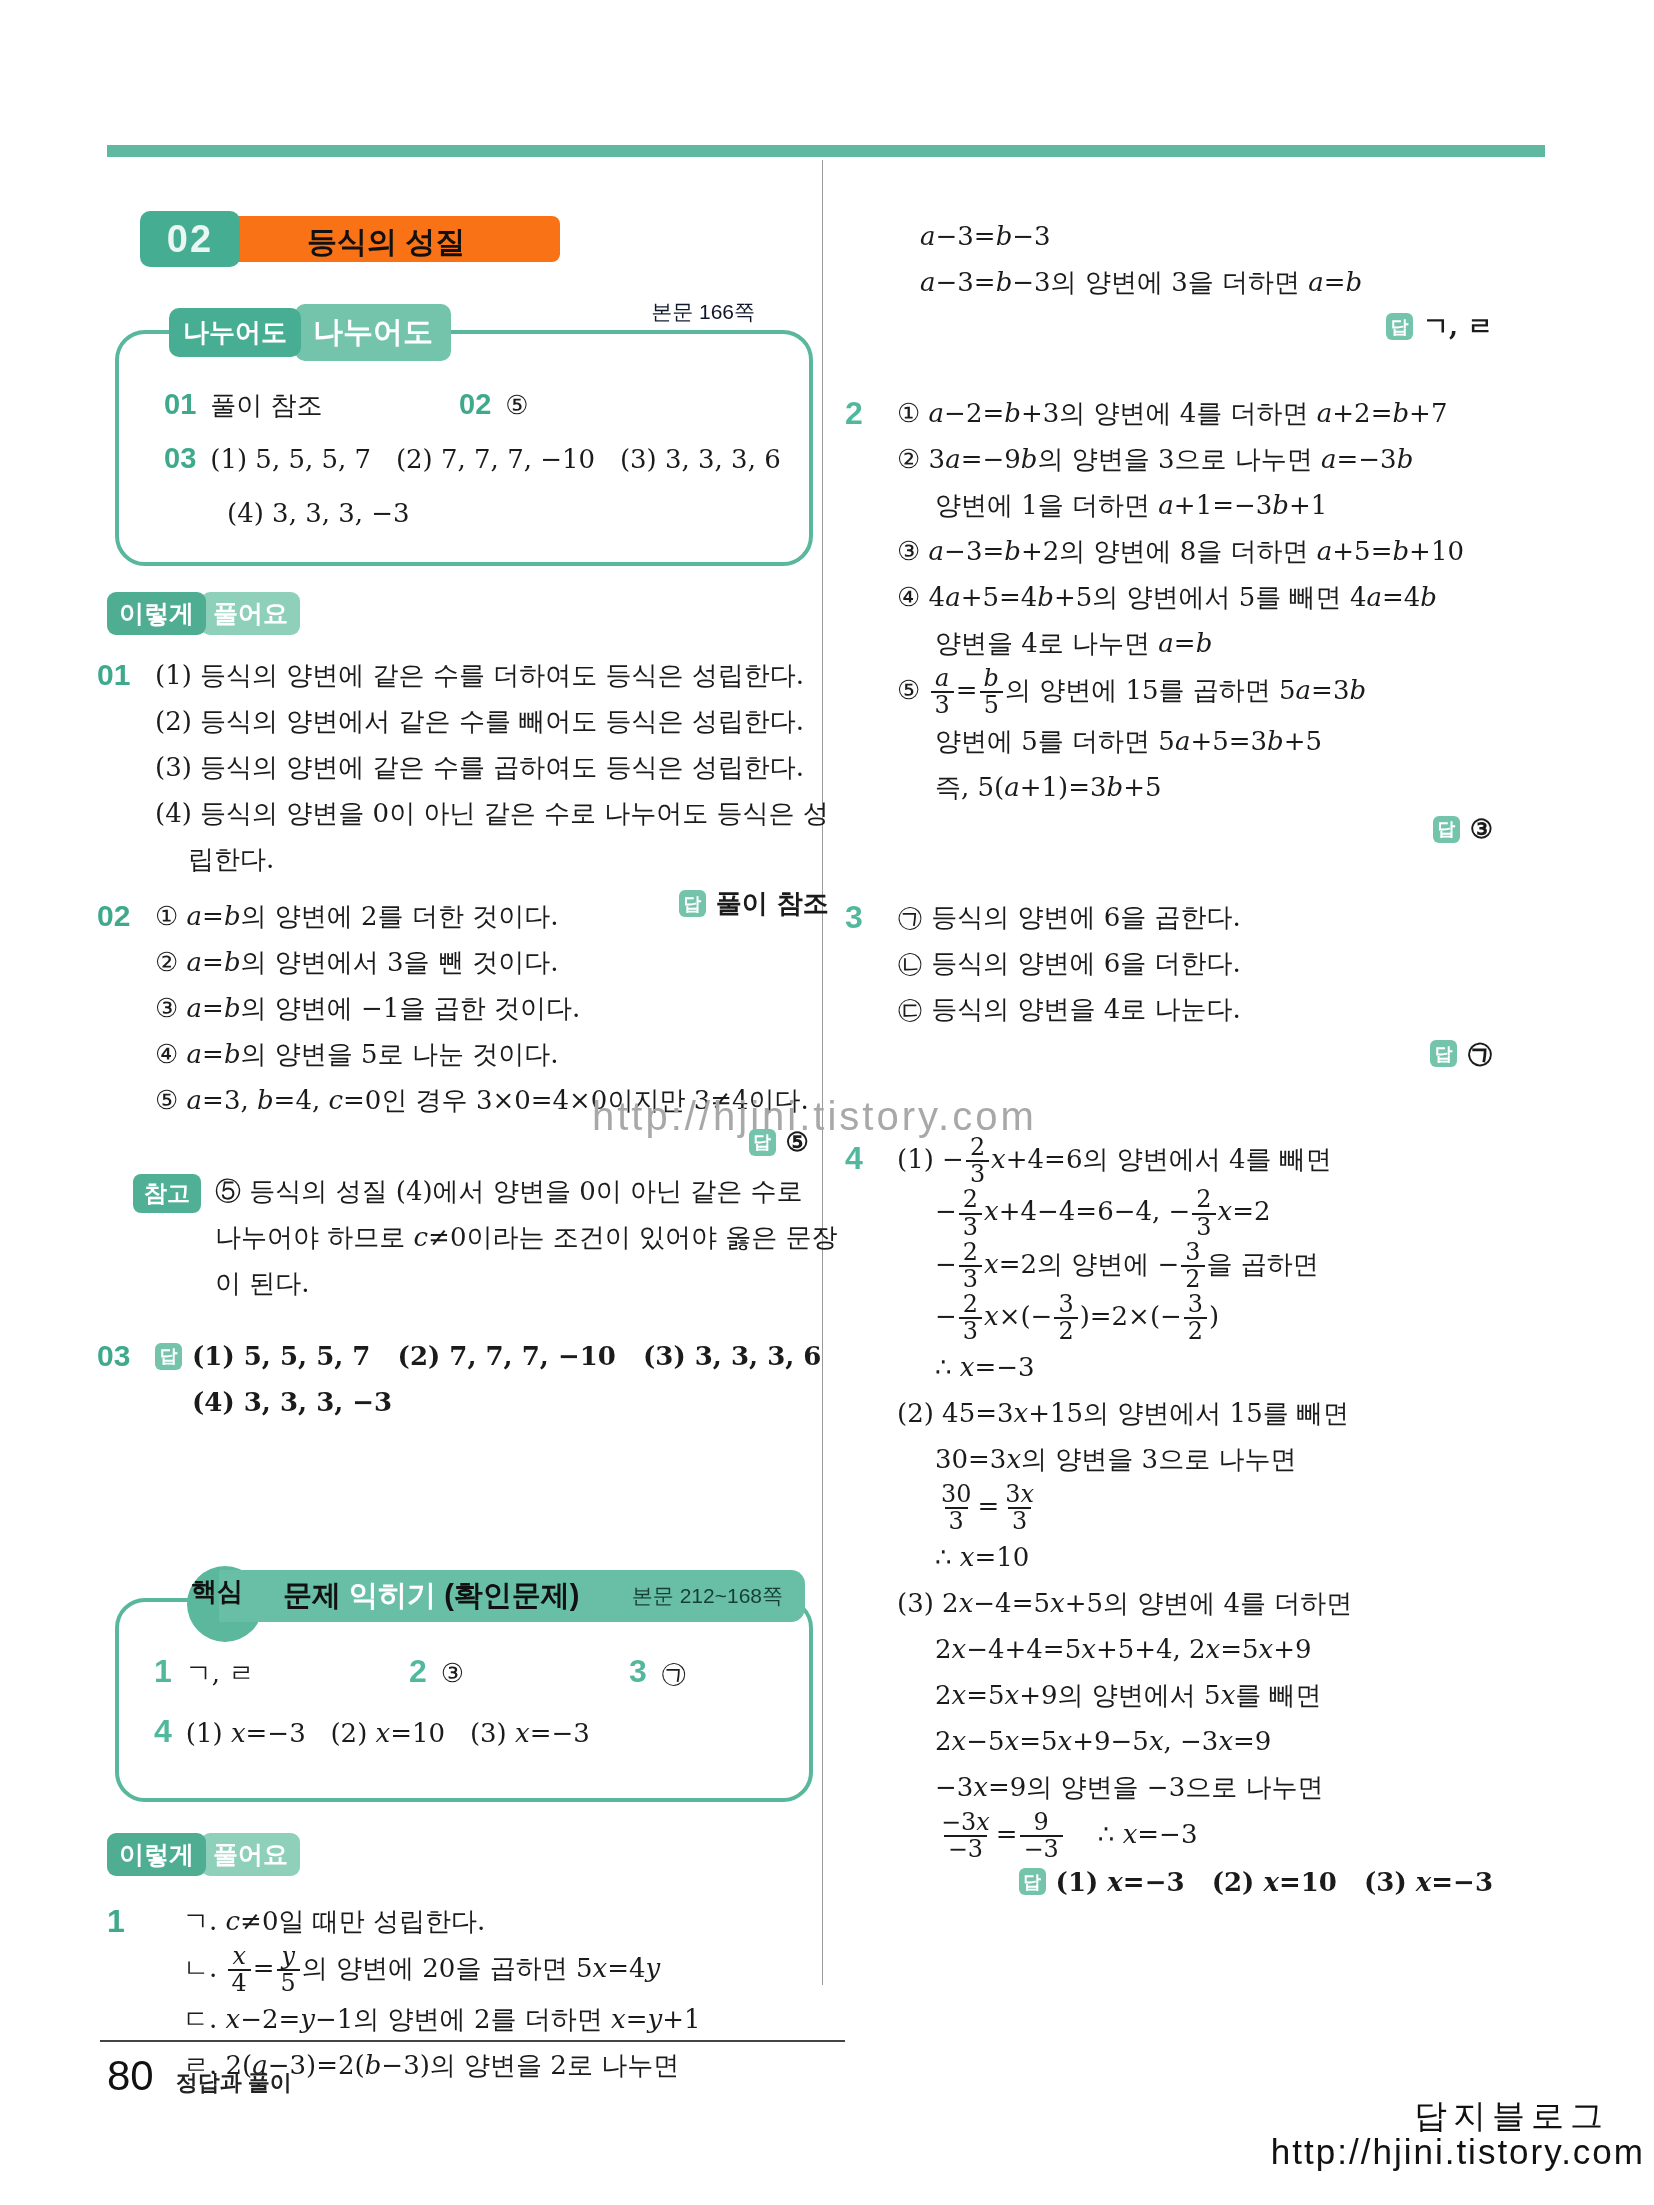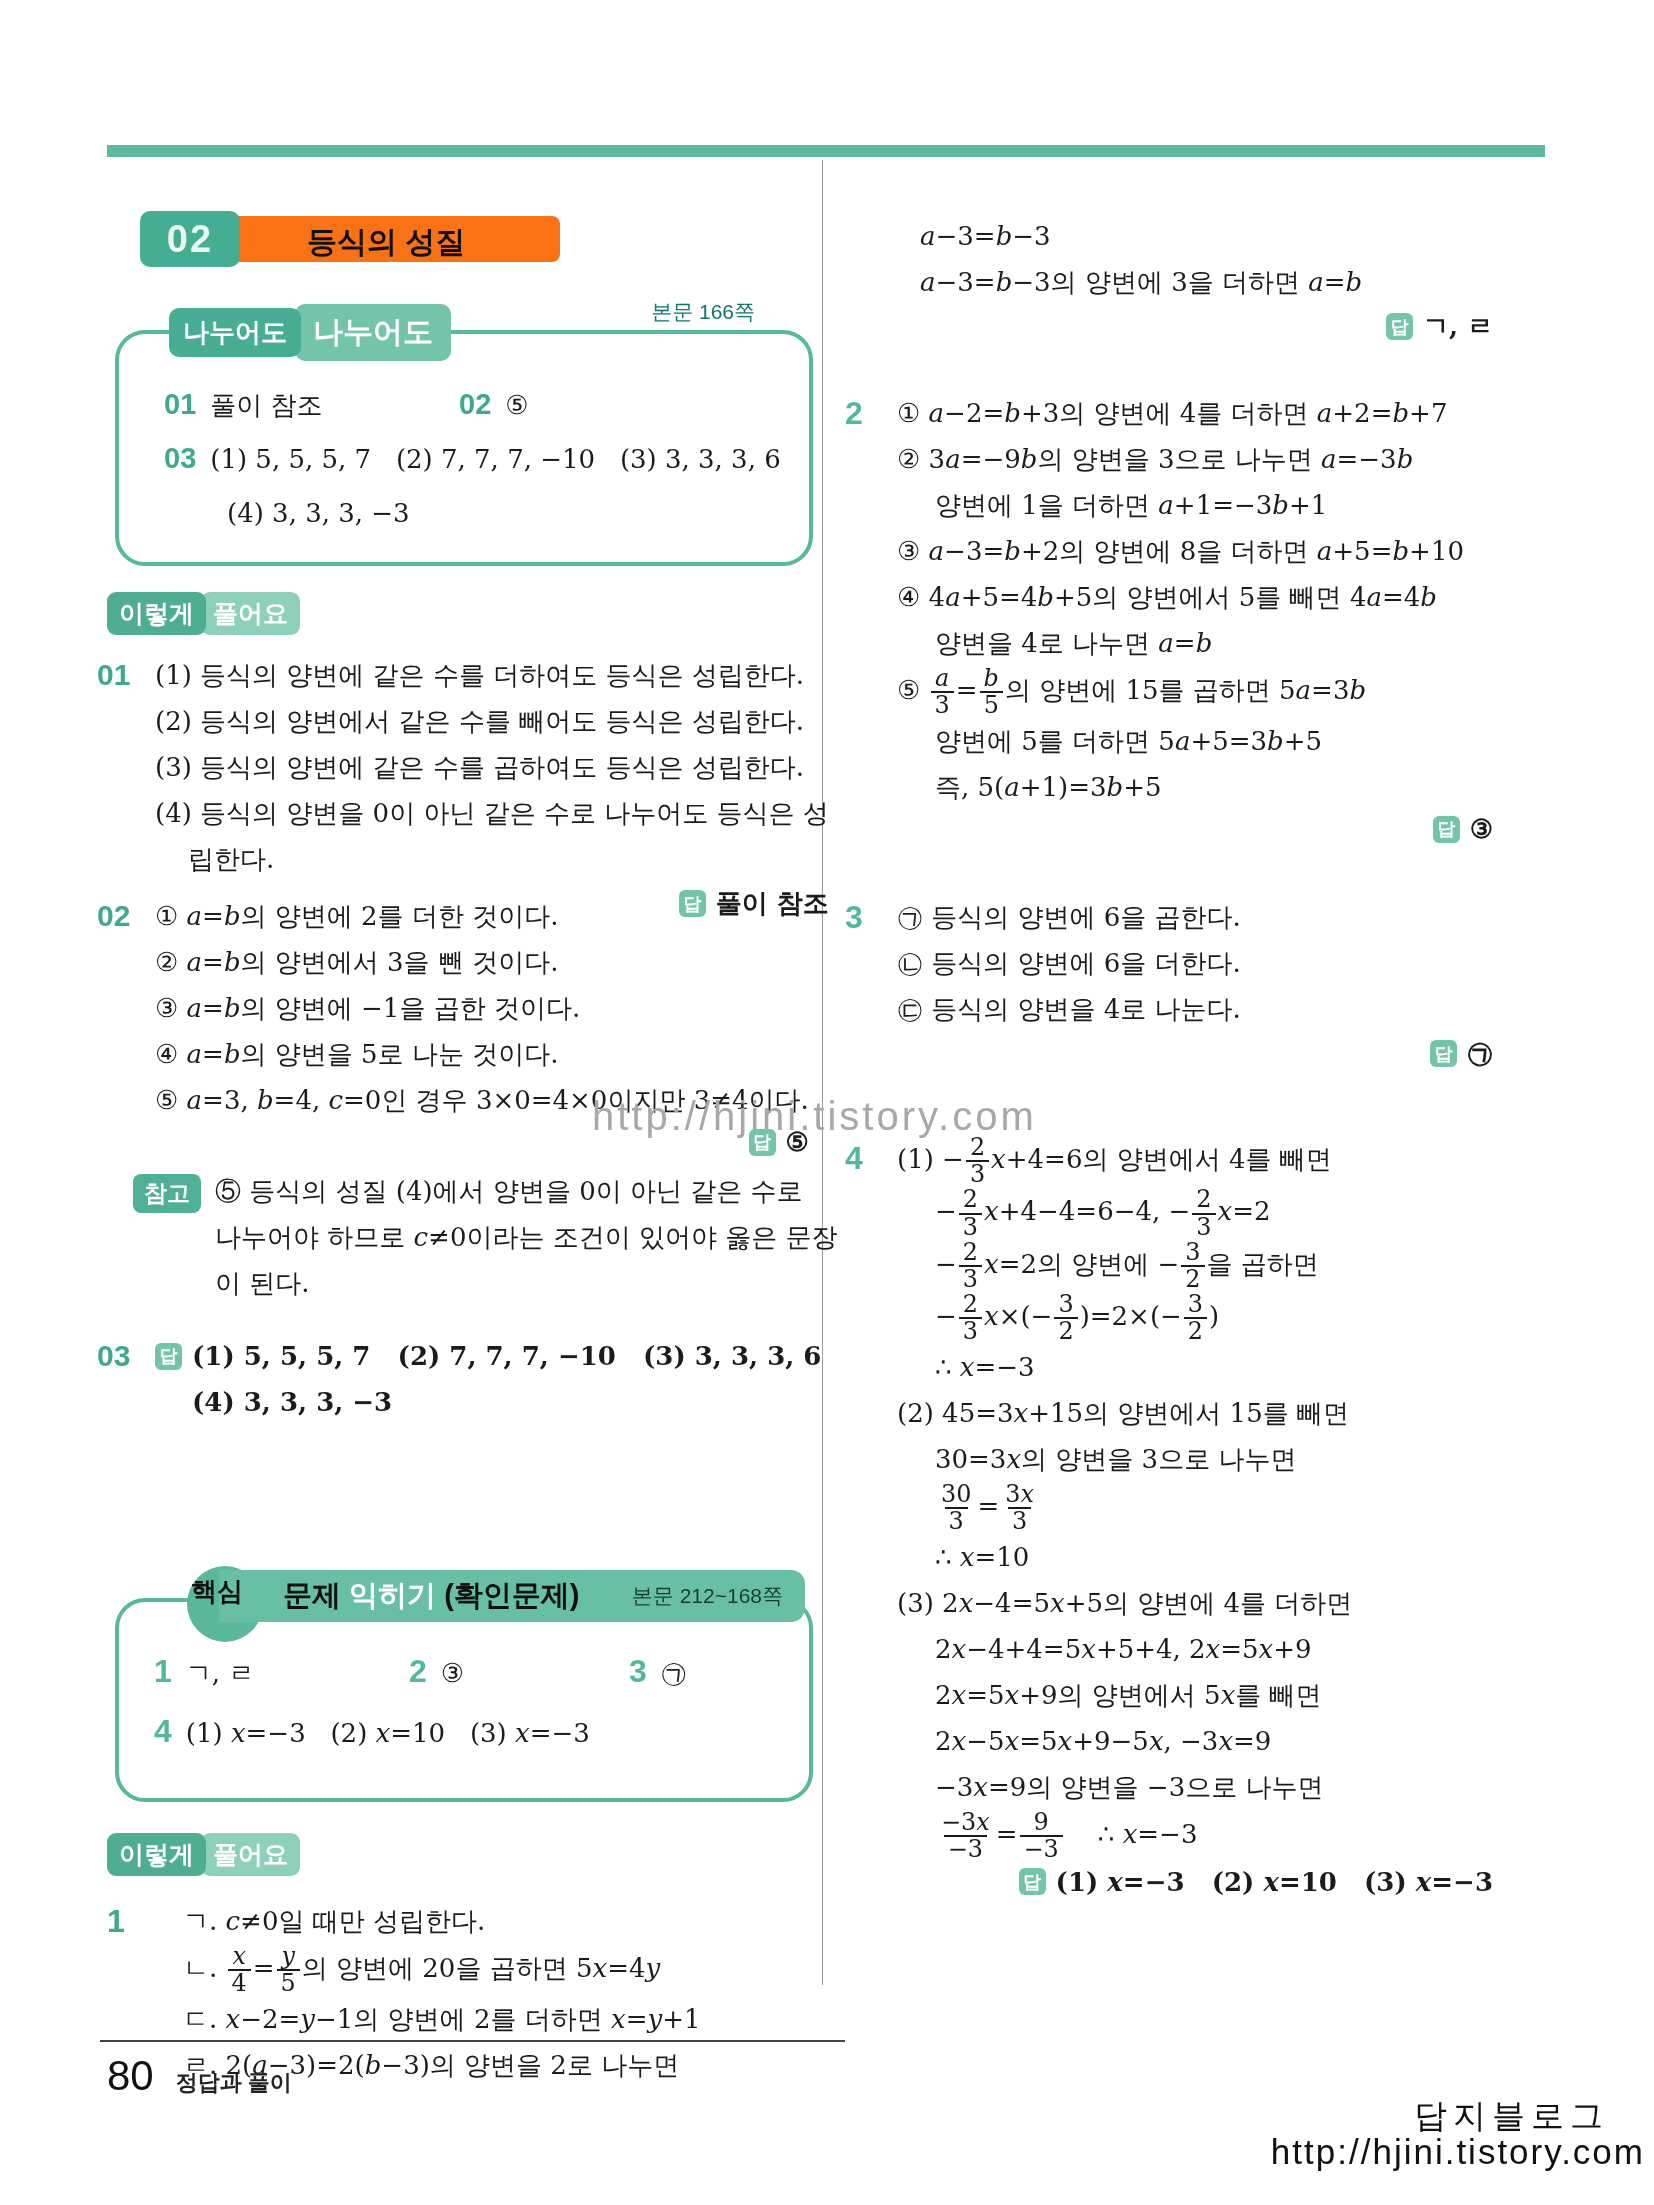--- a/index.html
+++ b/index.html
@@ -18,21 +18,21 @@
   .fr .n{padding:0 4px;}
 
   
   .sec-header{position:absolute;left:140px;top:211px;width:420px;height:56px;}
   .sec-banner{position:absolute;left:12px;top:5px;width:408px;height:46px;background:#f97316;border-radius:8px;}
   .sec-title{position:absolute;left:155px;top:6px;font-family:"Liberation Sans",sans-serif;
              font-weight:700;font-size:30px;color:#111;}
   .sec-badge{position:absolute;left:0;top:0;width:100px;height:56px;background:#45ad92;border-radius:10px;
              color:#eaf6f1;font-family:"Liberation Sans",sans-serif;font-weight:700;font-size:38px;
              display:flex;align-items:center;justify-content:center;letter-spacing:2px;}
-  .ref{position:absolute;font-family:"Liberation Sans",sans-serif;font-size:21px;color:#0f766e;}
+  .ref{position:absolute;font-family:"Liberation Sans",sans-serif;font-size:21px;color:#0f172a;}
 
   
   .abox{position:absolute;border:4px solid #58b79c;border-radius:30px;background:#fff;}
   .pill{font-family:"Liberation Sans",sans-serif;font-weight:700;color:#fff;border-radius:10px;
         display:inline-flex;align-items:center;justify-content:center;}
   .cb-pills{position:absolute;left:50px;top:-28px;height:52px;display:flex;align-items:center;}
   .pill-dark{background:#48ae93;font-size:26px;padding:7px 14px;z-index:2;}
   .pill-light{background:#74c3ab;font-size:30px;padding:8px 18px;margin-left:-6px;z-index:1;}
   .abox-row{position:absolute;display:flex;align-items:baseline;}
   .qnum{color:#3fa98c;font-family:"Liberation Sans",sans-serif;font-weight:700;font-size:29px;margin-right:14px;}

